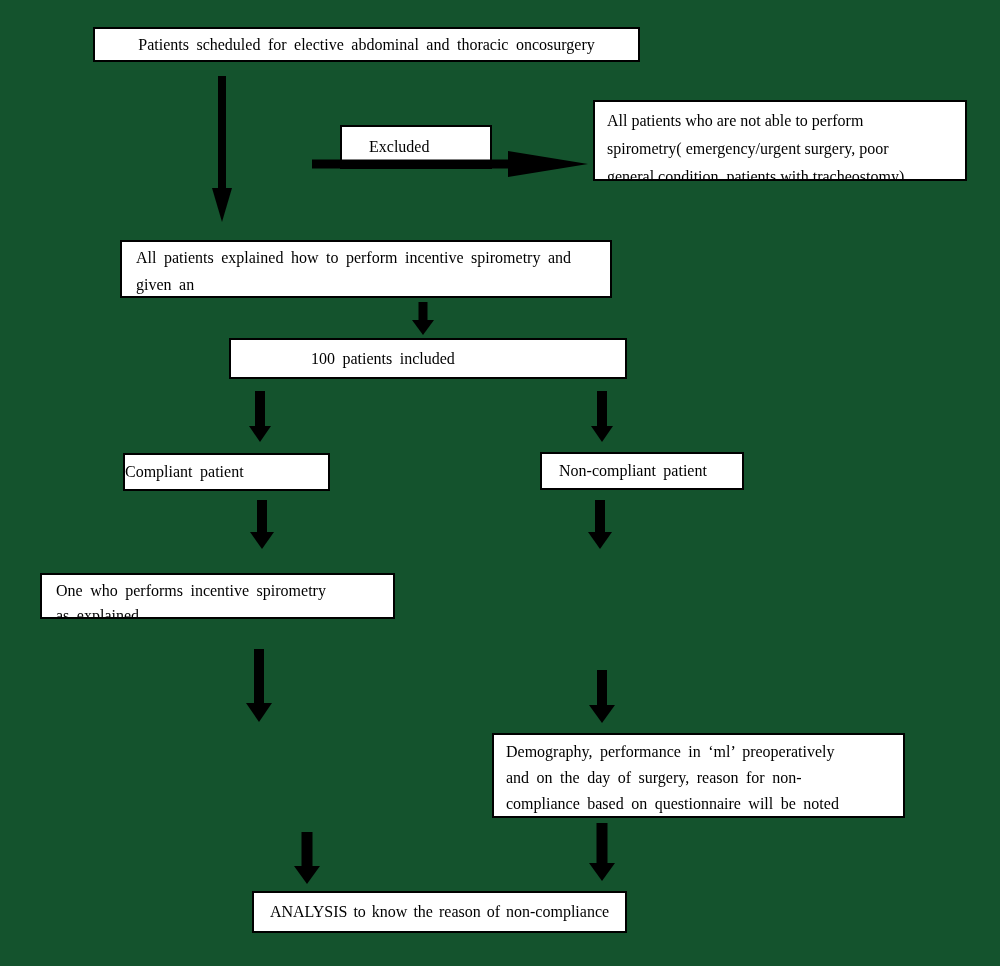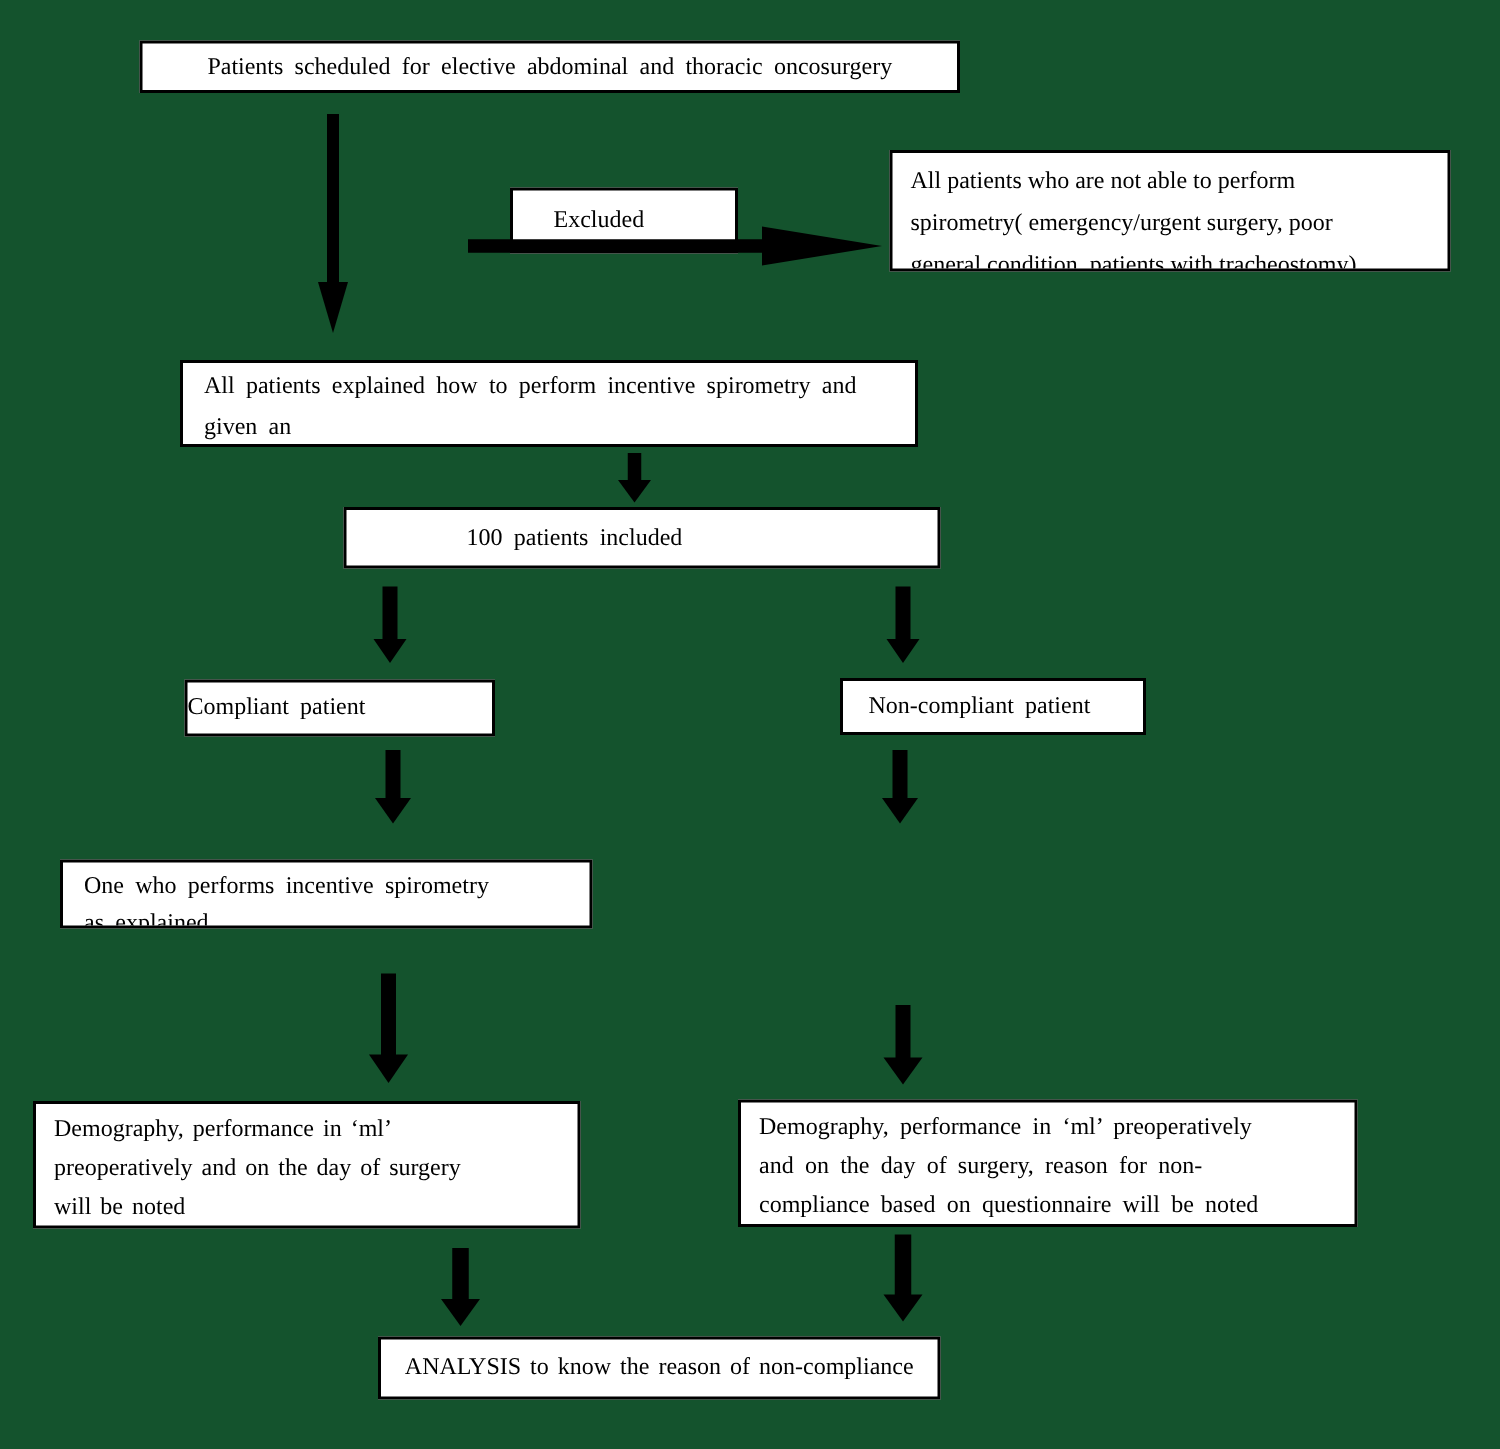--- a/index.html
+++ b/index.html
@@ -116,21 +116,21 @@
   <div class="av" style="left:248px; top:391px; width:23px; height:51px; --sw:10px; --hw:23px; --hh:16px;">
     <div class="stem"></div>
     <div class="head"></div>
   </div>
   <div class="av" style="left:590px; top:391px; width:23px; height:51px; --sw:10px; --hw:23px; --hh:16px;">
     <div class="stem"></div>
     <div class="head"></div>
   </div>
 
   <div class="node vcenter ws" style="left:123px; top:453px; width:207px; height:38px; ">Compliant patient</div>
-  <div class="node vcenter ws" style="left:560px; top:452px; width:204px; height:38px; padding-left:17px;">Non-compliant patient</div>
+  <div class="node vcenter ws" style="left:540px; top:452px; width:204px; height:38px; padding-left:17px;">Non-compliant patient</div>
 
   <div class="av" style="left:250px; top:500px; width:24px; height:49px; --sw:10px; --hw:24px; --hh:17px;">
     <div class="stem"></div>
     <div class="head"></div>
   </div>
   <div class="av" style="left:588px; top:500px; width:24px; height:49px; --sw:10px; --hw:24px; --hh:17px;">
     <div class="stem"></div>
     <div class="head"></div>
   </div>
 
@@ -139,23 +139,20 @@
 
   <div class="av" style="left:246px; top:649px; width:26px; height:73px; --sw:10px; --hw:26px; --hh:19px;">
     <div class="stem"></div>
     <div class="head"></div>
   </div>
   <div class="av" style="left:589px; top:670px; width:26px; height:53px; --sw:10px; --hw:26px; --hh:18px;">
     <div class="stem"></div>
     <div class="head"></div>
   </div>
 
-  <div class="node wsm" style="left:22px; top:734px; width:365px; height:85px; padding:4px 12px; line-height:26px;">Demography, performance in ‘ml’
-preoperatively and on the day of surgery
-will be noted</div>
   <div class="node ws" style="left:492px; top:733px; width:413px; height:85px; padding:4px 12px; line-height:26px;">Demography, performance in ‘ml’ preoperatively
 and on the day of surgery, reason for non-
 compliance based on questionnaire will be noted</div>
 
   <div class="av" style="left:294px; top:832px; width:26px; height:52px; --sw:11px; --hw:26px; --hh:18px;">
     <div class="stem"></div>
     <div class="head"></div>
   </div>
   <div class="av" style="left:589px; top:823px; width:26px; height:58px; --sw:11px; --hw:26px; --hh:18px;">
     <div class="stem"></div>

